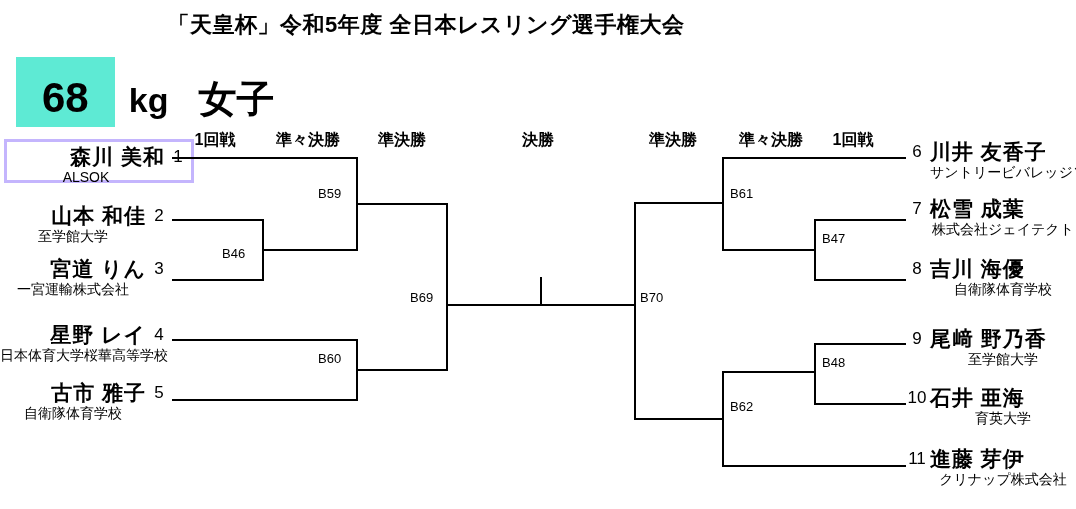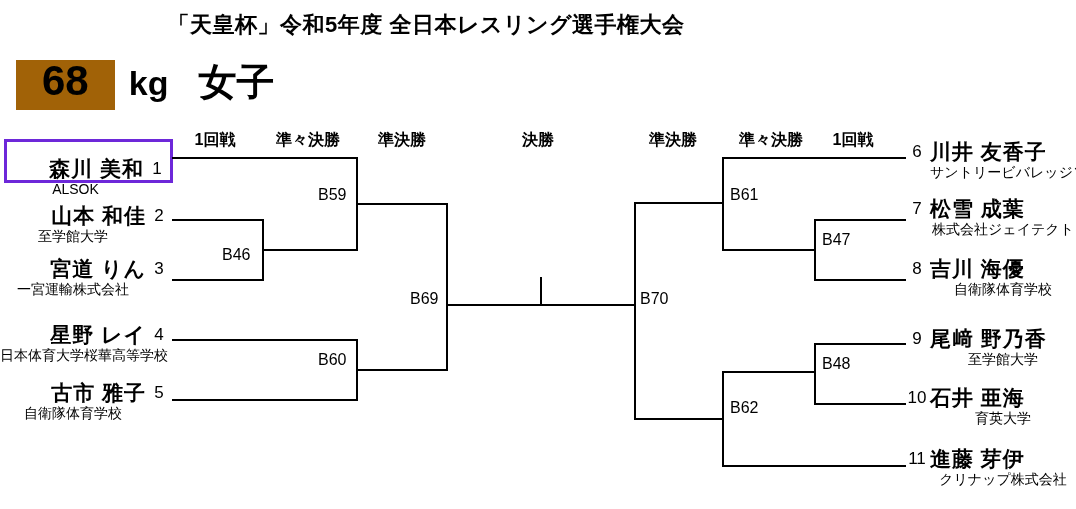--- a/index.html
+++ b/index.html
@@ -32,25 +32,25 @@
     white-space: nowrap;
   }
   #weight-row {
     position: absolute;
     top: 57px;
     left: 16px;
     display: flex;
     align-items: baseline;
   }
   #weight-value {
-    background: #a16207;
+    background: #5eead4;
     font-size: 42px;
     font-weight: bold;
     line-height: 1;
-    padding: 0 26px 8px 26px;
+    padding: 20px 26px 8px 26px;
     display: inline-block;
   }
   #weight-unit {
     font-size: 34px;
     font-weight: bold;
     margin-left: 14px;
   }
   #weight-gender {
     font-size: 38px;
     font-weight: bold;
@@ -108,40 +108,40 @@
   .entry.right {
     left: 904px;
     width: 172px;
   }
   .entry.right .name-line { justify-content: flex-start; }
   .entry.right .affil { text-align: center; padding-left: 26px; }
 
   
   #entry-1 {
     box-sizing: border-box;
-    border: 3px solid #6d28d9;
+    border: 3px solid #c4b5fd;
     left: 4px;
-    width: 169px;
-    padding-top: 14px;
+    width: 190px;
+    padding-top: 2px;
   }
 
   
   .h-line {
     position: absolute;
     height: 0;
     border-top: 2px solid #000000;
   }
   .v-line {
     position: absolute;
     width: 0;
     border-left: 2px solid #000000;
   }
   .bout {
     position: absolute;
-    font-size: 16px;
+    font-size: 13px;
     white-space: nowrap;
   }
 </style>
 </head>
 <body>
 
 <div id="page">
 
   <div id="title">「天皇杯」令和5年度 全日本レスリング選手権大会</div>
 

